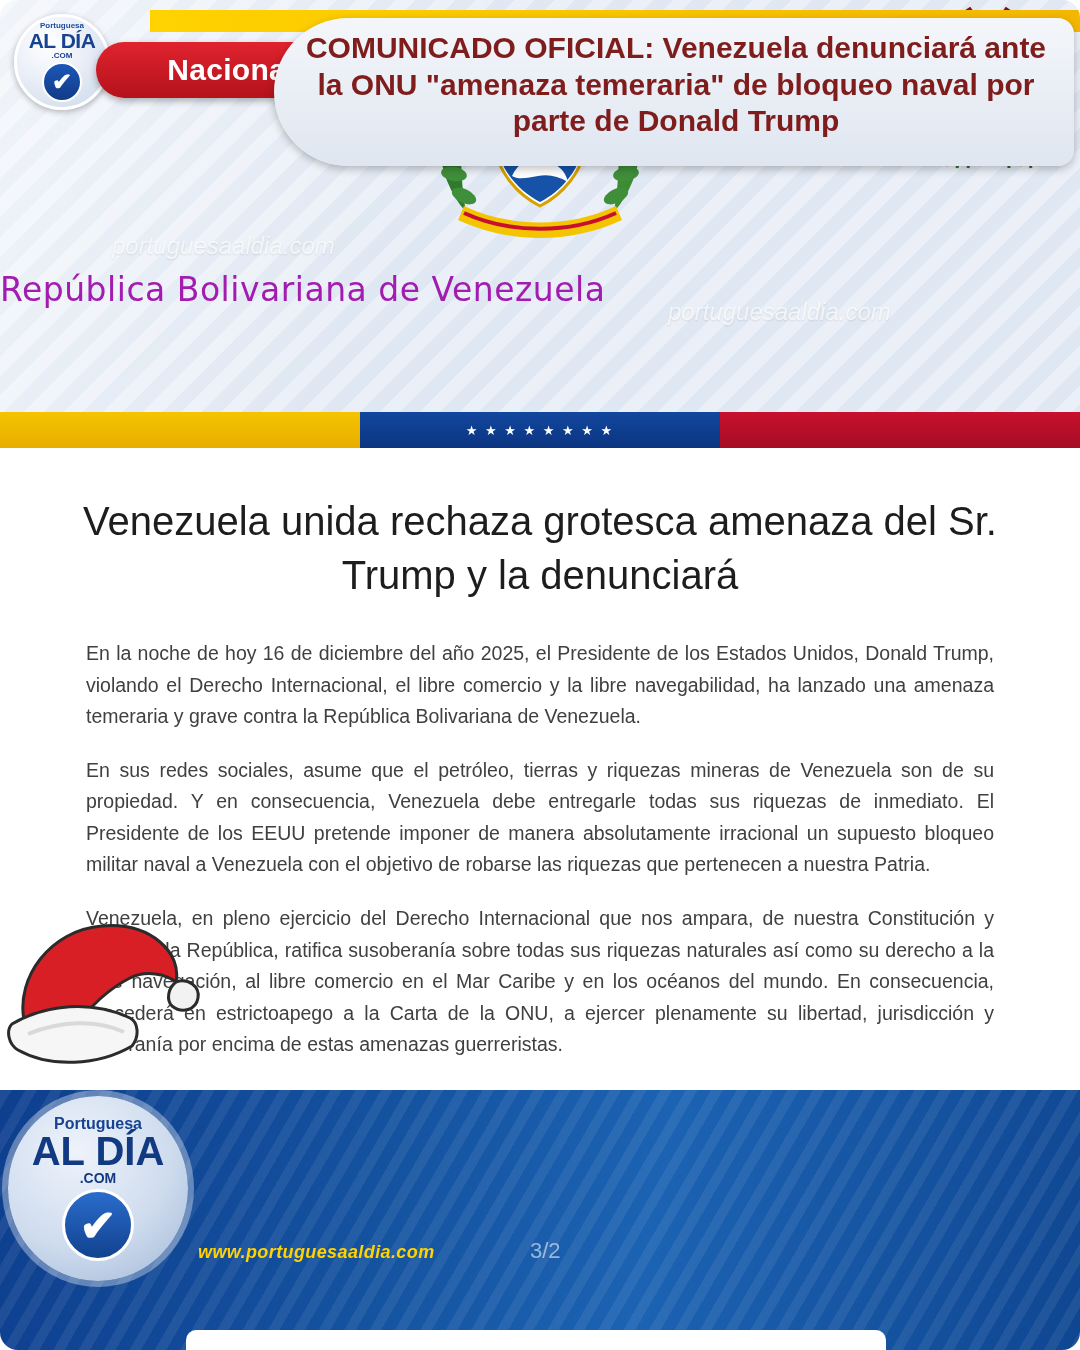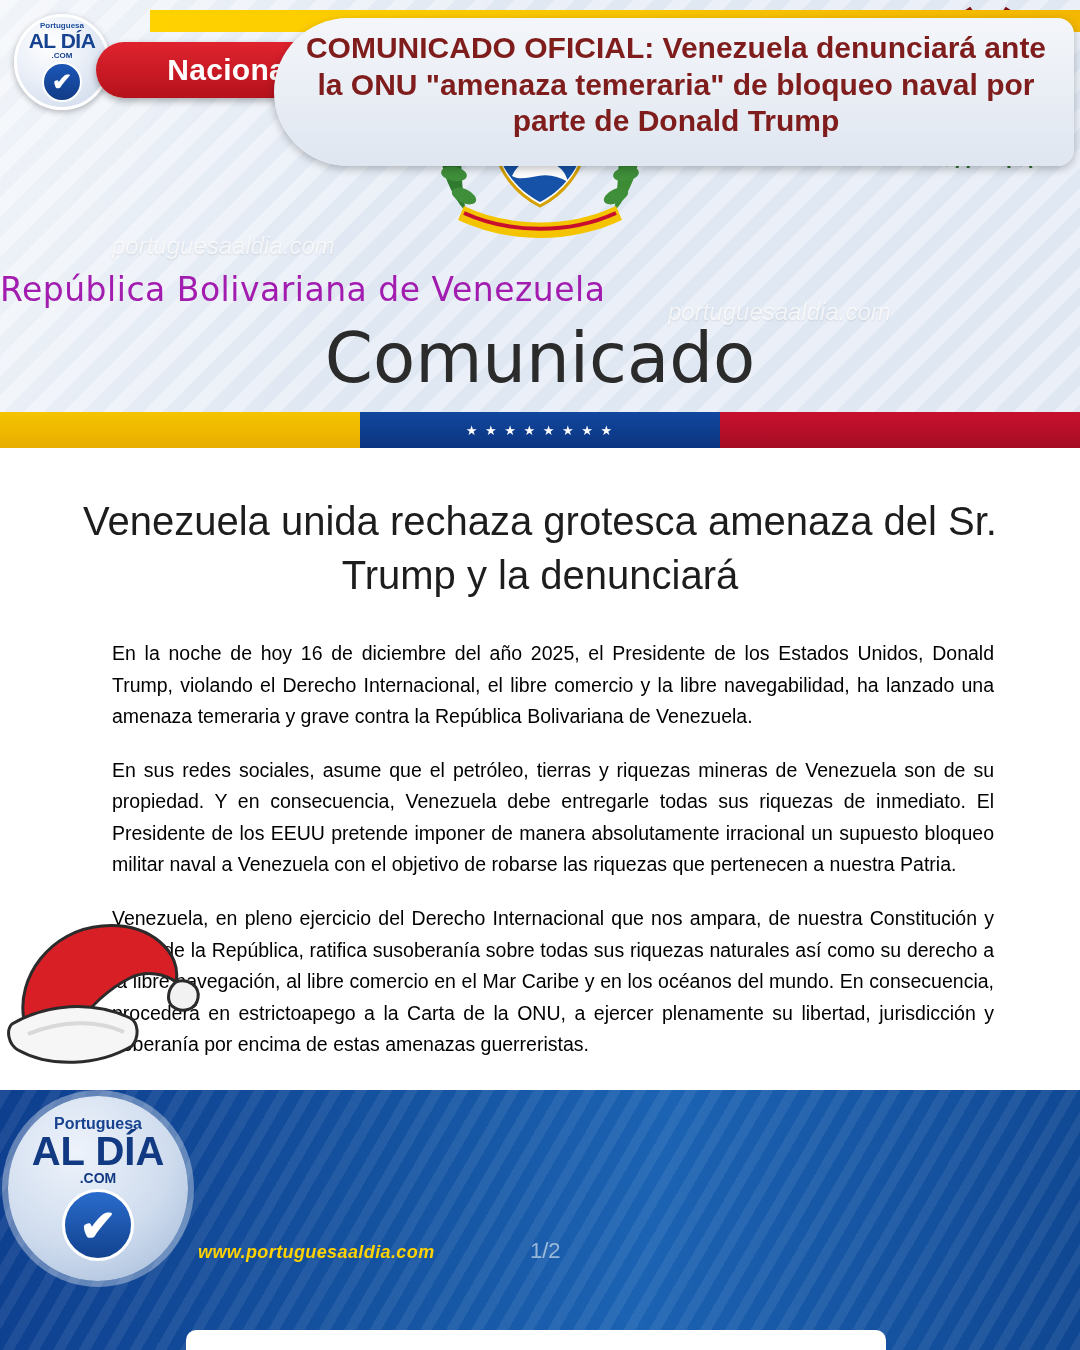--- a/index.html
+++ b/index.html
@@ -7,20 +7,21 @@
     width: 1080px; height: 1350px;
     font-family: "Liberation Sans", sans-serif;
     background: #ffffff;
     overflow: hidden;
   }
   #page {
     position: relative;
     width: 1080px; height: 1350px;
     overflow: hidden;
     background: #ffffff;
+    border-radius: 18px;
   }
 
   
   .header-band {
     position: absolute;
     left: 0; top: 0; width: 1080px; height: 412px;
     background:
       repeating-linear-gradient(135deg,
         rgba(235,240,248,0.95) 0px,
         rgba(235,240,248,0.95) 14px,
@@ -125,22 +126,22 @@
     position: absolute; left: 0; top: 448px; width: 1080px; height: 660px;
     background: #ffffff;
   }
   .doc-head {
     padding: 46px 64px 0 64px;
     text-align: center;
     font-size: 40px; line-height: 1.35; color: #1d1d1d;
     font-family: "Liberation Sans", sans-serif;
   }
   .doc-body {
-    padding: 36px 86px 0 112px;
-    font-size: 19.5px; line-height: 1.62; color: #000000;
+    padding: 36px 86px 0 86px;
+    font-size: 19.5px; line-height: 1.62; color: #404040;
     text-align: justify;
   }
   .doc-body p { margin-bottom: 22px; }
 
   
   .santa { position: absolute; left: 6px; top: 900px; width: 205px; height: 190px; }
 
   
   .bottom {
     position: absolute; left: 0; top: 1090px; width: 1080px; height: 260px;
@@ -298,21 +299,20 @@
     <div class="lb-com">.COM</div>
     <div class="lb-check">✔</div>
   </div>
 
   <div class="cat-pill">Nacionales</div>
 
   <div class="wm wm1">portuguesaaldia.com</div>
   <div class="wm wm2">portuguesaaldia.com</div>
 
   <div class="rep-title">República Bolivariana de Venezuela</div>
-  <div class="com-title">Comunicado</div>
 
   <div class="tricolor">
     <div class="tri-seg tri-yellow"></div>
     <div class="tri-seg tri-blue">
       <div class="tri-stars">★ ★ ★ ★ ★ ★ ★ ★</div>
     </div>
     <div class="tri-seg tri-red"></div>
   </div>
 
   <div class="doc">
@@ -335,21 +335,21 @@
     </svg>
   </div>
 
   <div class="bottom">
     <div class="bottom-bg"></div>
   </div>
   <div class="bottom-yellow"></div>
   <div class="bottom-plate"></div>
   <div class="headline">COMUNICADO OFICIAL: Venezuela denunciará ante la ONU "amenaza temeraria" de bloqueo naval por parte de Donald Trump</div>
   <div class="site-url">www.portuguesaaldia.com</div>
-  <div class="page-num">1/2</div>
+  <div class="page-num">3/2</div>
 
   <div class="bottom-logo">
     <div class="bl-top">Portuguesa</div>
     <div class="bl-main">AL DÍA</div>
     <div class="bl-com">.COM</div>
     <div class="bl-check">✔</div>
   </div>
 
   <div class="white-strip"></div>
 </div>

